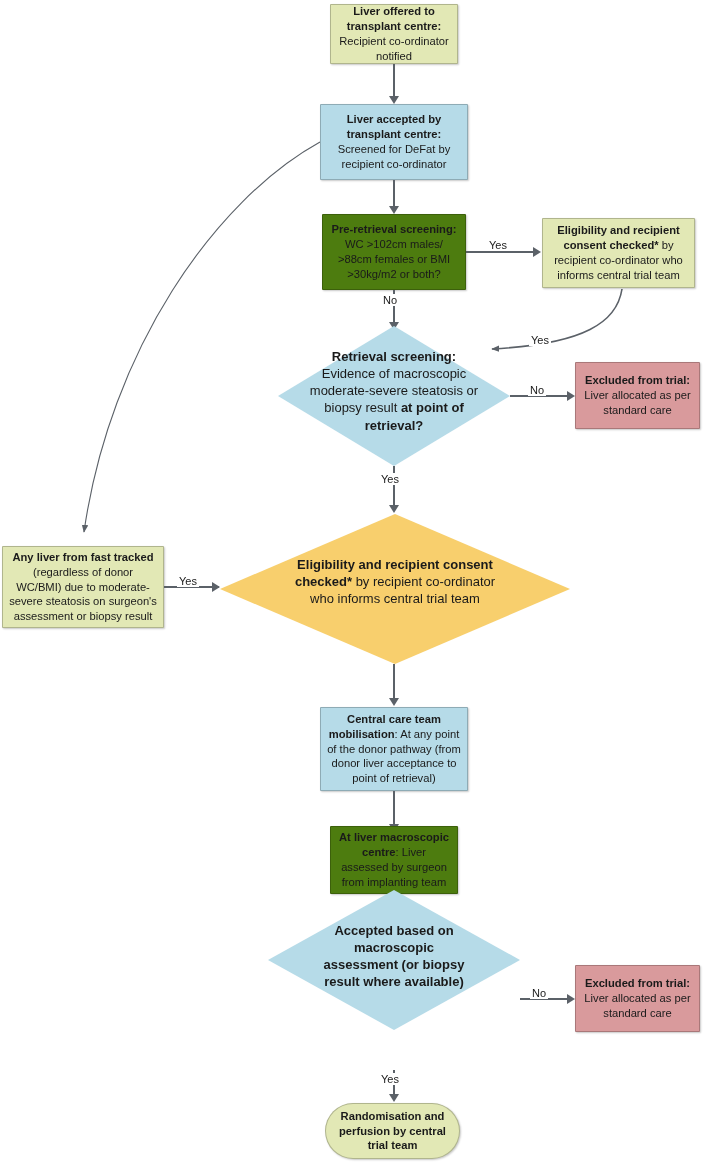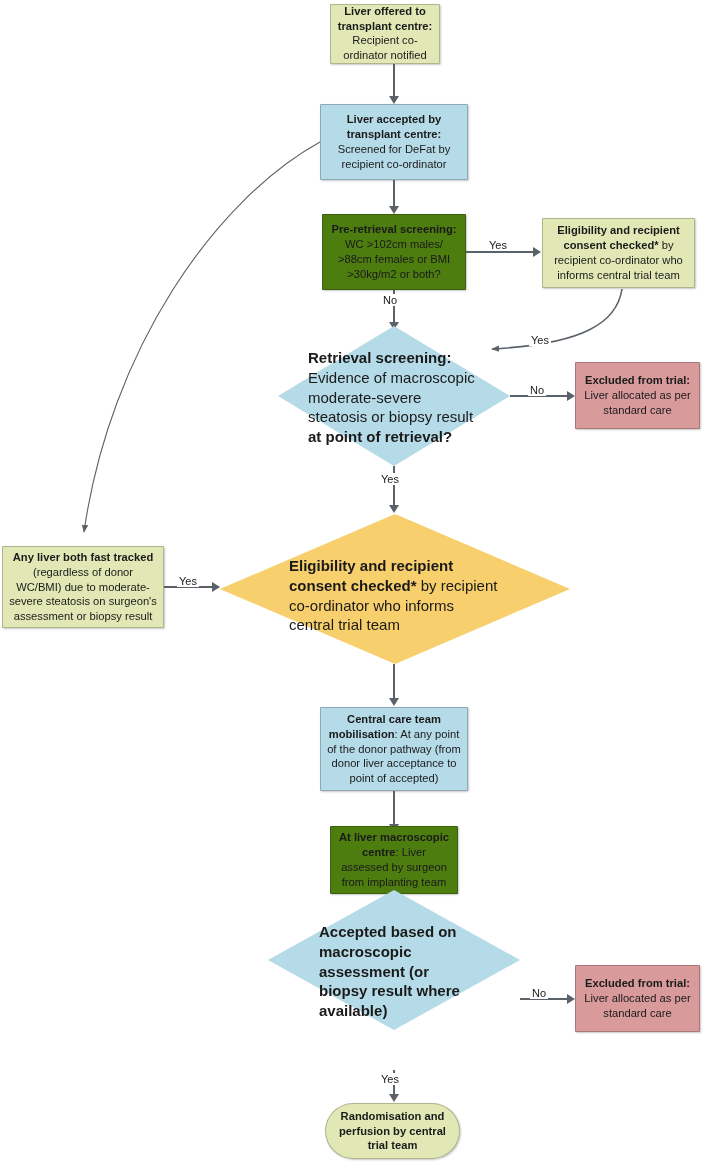--- a/index.html
+++ b/index.html
@@ -59,22 +59,23 @@
     inset: 0;
     clip-path: polygon(50% 0%, 100% 50%, 50% 100%, 0% 50%);
     filter: drop-shadow(1.5px 1.5px 1.5px rgba(0,0,0,0.28));
   }
   .diamond.blue .shape   { background: #b6dbe8; }
   .diamond.orange .shape { background: #f8cf6d; }
   .diamond .label {
     position: absolute;
     left: 50%;
     transform: translateX(-50%);
+    text-align: center;
     color: #1a1a1a;
-    font-size: 15px;
+    font-size: 13px;
     line-height: 1.32;
   }
 
   
   .vline, .hline {
     position: absolute;
     background: #5b6168;
   }
   .vline { width: 1.6px; }
   .hline { height: 1.6px; }
@@ -121,21 +122,21 @@
       <marker id="ah" markerWidth="9" markerHeight="9" refX="7.2" refY="3.2" orient="auto" markerUnits="userSpaceOnUse">
         <path d="M0,0 L8,3.2 L0,6.4 z" fill="#5b6168"></path>
       </marker>
     </defs>
 
     <path d="M 320,142 C 215,200 110,350 84,532" fill="none" stroke="#5b6168" stroke-width="1.1" marker-end="url(#ah)"></path>
 
     <path d="M 622,289 C 617,322 585,344 492,349" fill="none" stroke="#5b6168" stroke-width="1.6" marker-end="url(#ah)"></path>
   </svg>
 
-  <div class="node rect green" style="left:330px; top:4px; width:110px; height:60px;align-items:flex-end;">
+  <div class="node rect green" style="left:330px; top:4px; width:128px; height:60px;">
     <div class="txt">
       <b>Liver offered to transplant centre:</b>
       <span> Recipient co-ordinator notified</span>
     </div>
   </div>
 
   <div class="vline" style="left:393.2px; top:64px; height:36px;"></div>
   <div class="arrowdown" style="left:389px; top:96px;"></div>
 
   <div class="node rect blue" style="left:320px; top:104px; width:148px; height:76px;">
@@ -190,21 +191,21 @@
       <span> Liver allocated as per standard care</span>
     </div>
   </div>
 
   <div class="vline" style="left:393.2px; top:466px; height:44px;"></div>
   <div class="edgelabel" style="left:379px; top:473px;">Yes</div>
   <div class="arrowdown" style="left:389px; top:505px;"></div>
 
   <div class="node rect green" style="left:2px; top:546px; width:162px; height:82px;">
     <div class="txt">
-      <b>Any liver both fast tracked</b>
+      <b>Any liver from fast tracked</b>
       <span> (regardless of donor WC/BMI) due to moderate-severe steatosis on surgeon's assessment or biopsy result</span>
     </div>
   </div>
 
   <div class="hline" style="left:164px; top:586px; width:55px;"></div>
   <div class="edgelabel" style="left:177px; top:575px;">Yes</div>
   <div class="arrowright" style="left:212px; top:582px;"></div>
 
   <div class="diamond orange" style="left:220px; top:514px; width:350px; height:150px;">
     <div class="shape"></div>
@@ -212,21 +213,21 @@
       <b>Eligibility and recipient consent checked*</b>
       <span> by recipient co-ordinator who informs central trial team</span>
     </div>
   </div>
 
   <div class="vline" style="left:393.2px; top:664px; height:38px;"></div>
   <div class="arrowdown" style="left:389px; top:698px;"></div>
 
   <div class="node rect blue" style="left:320px; top:707px; width:148px; height:84px;">
     <div class="txt">
-      <b>Central care team mobilisation</b><span>: At any point of the donor pathway (from donor liver acceptance to point of accepted)</span>
+      <b>Central care team mobilisation</b><span>: At any point of the donor pathway (from donor liver acceptance to point of retrieval)</span>
     </div>
   </div>
 
   <div class="vline" style="left:393.2px; top:791px; height:37px;"></div>
   <div class="arrowdown" style="left:389px; top:824px;"></div>
 
   <div class="node rect orange" style="left:330px; top:826px; width:128px; height:68px;">
     <div class="txt">
       <b>At liver macroscopic centre</b><span>: Liver assessed by surgeon from implanting team</span>
     </div>

